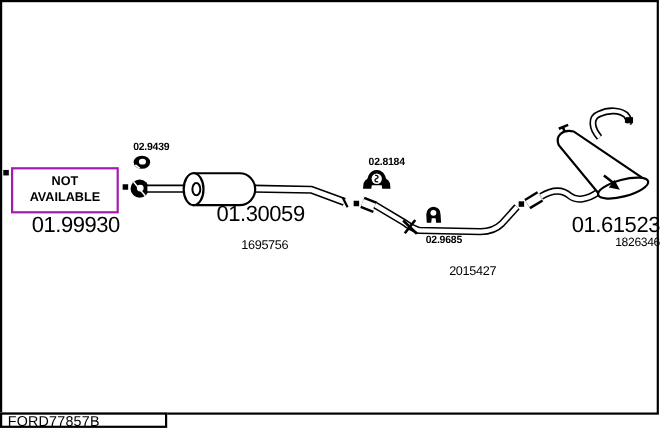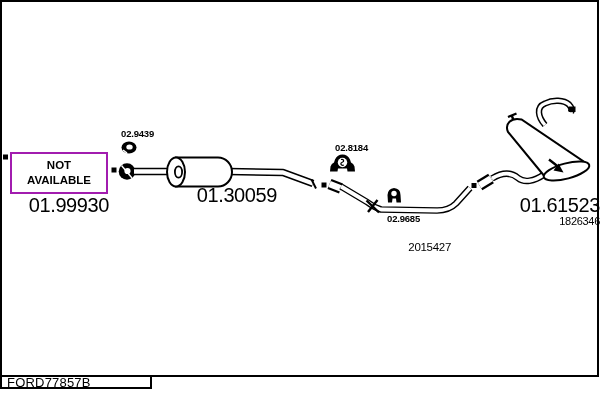--- a/index.html
+++ b/index.html
@@ -119,20 +119,21 @@
     </g>
   </svg>
 
   <div class="na-box">
     <span>NOT AVAILABLE</span>
   </div>
 
   <div class="lbl big" style="left:7px;top:194px;width:102px;">01.99930</div>
 
   <div class="lbl big" style="left:159px;top:184px;width:102px;margin-left:16px;">01.30059</div>
+  <div class="lbl ref" style="left:160px;top:217px;width:102px;">1695756</div>
 
   <div class="lbl ref" style="left:351px;top:241px;width:100px;">2015427</div>
 
   <div class="lbl big" style="left:498px;top:194px;width:102px;">01.61523</div>
   <div class="lbl ref" style="left:498px;top:215px;width:102px;font-size:11px;">1826346</div>
 
   <div class="lbl sm" style="left:102px;top:128px;width:52px;">02.9439</div>
   <div class="lbl sm" style="left:316px;top:142px;width:52px;">02.8184</div>
   <div class="lbl sm" style="left:368px;top:174px;width:52px;margin-top:39px;">02.9685</div>
 

